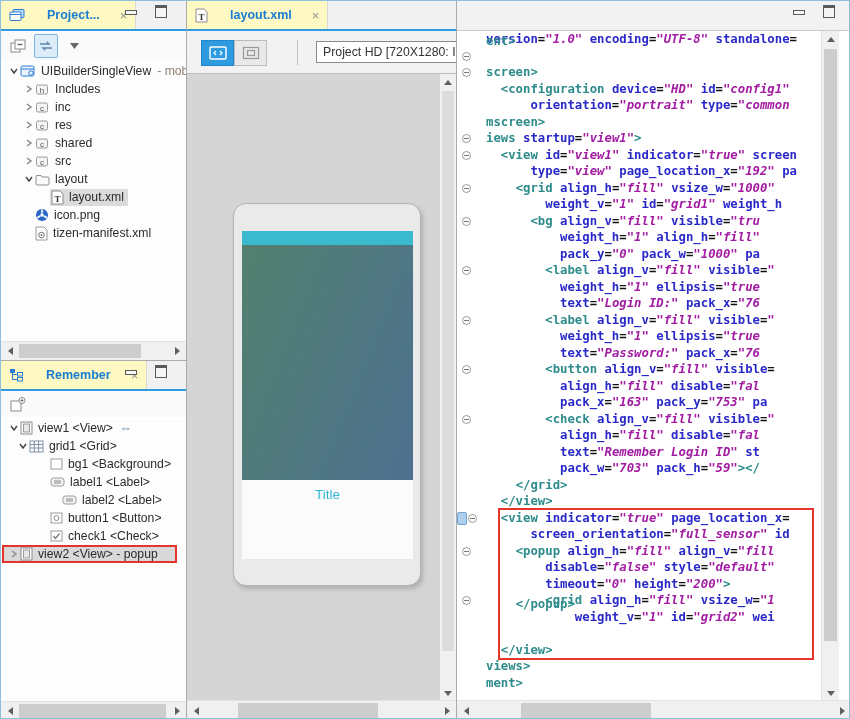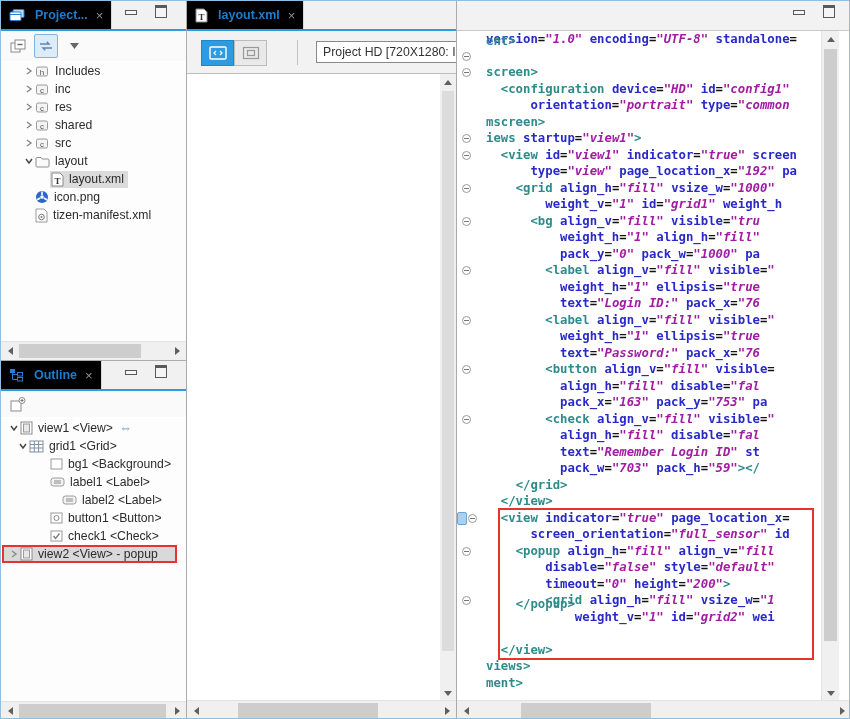--- a/index.html
+++ b/index.html
@@ -5,21 +5,21 @@
   html,body{margin:0;padding:0;background:#cfcfcf;}
   #app{position:relative;width:850px;height:719px;background:#fff;font-family:"Liberation Sans",sans-serif;
        border:1px solid #8fbede;box-sizing:border-box;overflow:hidden;}
   .panel{position:absolute;box-sizing:border-box;overflow:hidden;background:#fff;}
   #project-panel{left:0;top:0;width:186px;height:359px;border-right:1px solid #ababab;}
   #outline-panel{left:0;top:359px;width:186px;height:360px;border-right:1px solid #ababab;border-top:1px solid #ababab;}
   #middle-panel{left:186px;top:0;width:270px;height:719px;border-right:1px solid #ababab;}
   #code-panel{left:456px;top:0;width:394px;height:719px;}
 
   .tabbar{position:absolute;left:0;right:0;top:0;height:28px;background:#f1f1f1;border-bottom:2px solid #2e9be0;display:flex;}
-  .tab{display:flex;align-items:center;gap:5px;background:#000000;padding:0 8px;border-right:1px solid #d8d8d8;
+  .tab{display:flex;align-items:center;gap:17px;background:#fef9c3;padding:0 8px;border-right:1px solid #d8d8d8;
        font-size:12.5px;font-weight:bold;color:#1a7dd0;white-space:nowrap;}
   .tab .x{color:#8f8f8f;font-size:13px;font-weight:normal;margin-left:3px;cursor:default;}
   .winbtns{position:absolute;top:5px;display:flex;gap:14px;align-items:center;}
   .wbtn{width:16px;height:14px;display:flex;align-items:flex-end;justify-content:center;}
   .ico-min{width:10px;height:3px;border:1px solid #5a5a5a;background:#f5f5f5;margin-bottom:5px;}
   .ico-max{width:10px;height:9px;border:1px solid #5a5a5a;border-top:3px solid #5a5a5a;background:#f5f5f5;margin-bottom:2px;}
 
   .ptoolbar{position:absolute;left:0;right:0;top:30px;height:30px;background:#fafafa;display:flex;align-items:center;padding-left:6px;gap:5px;}
   .tbtn{display:flex;align-items:center;justify-content:center;width:22px;height:22px;border-radius:2px;}
   .tbtn.toggled{background:#ddecf9;border:1px solid #7eb4e2;}
@@ -124,20 +124,36 @@
             <path d="M2 4h9l-2.2-2.2M14 8H5l2.2 2.2" fill="none" stroke="#5e86b0" stroke-width="1.4"></path>
           </svg>
       </span>
       <span class="tbtn">
         <svg width="9" height="6">
             <path d="M0 0h9L4.5 6z" fill="#666"></path>
           </svg>
       </span>
     </div>
     <div id="project-tree" class="tree">
+        <div class="trow" style="padding-left:6px">
+          <span class="chev">
+            <svg width="10" height="10">
+              <polyline points="2,3 5,7 8,3" fill="none" stroke="#444" stroke-width="1.4"></polyline>
+            </svg>
+          </span>
+          <span class="ticon">
+            <svg width="16" height="14">
+              <rect x="1" y="2" width="13" height="10" rx="1.5" fill="#eaf3fc" stroke="#2b7cd3"></rect>
+              <path d="M1 5h13" stroke="#2b7cd3" fill="none"></path>
+              <circle cx="11" cy="9" r="2.2" fill="none" stroke="#2b7cd3"></circle>
+            </svg>
+          </span>
+          <span class="tlbl">UIBuilderSingleView</span>
+          <span class="tsuf muted">- mob</span>
+        </div>
         <div class="trow" style="padding-left:21px">
           <span class="chev">
             <svg width="10" height="10">
               <polyline points="3,2 7,5 3,8" fill="none" stroke="#888" stroke-width="1.4"></polyline>
             </svg>
           </span>
           <span class="ticon">
             <svg width="15" height="13">
               <rect x="1.5" y="2" width="11" height="9" rx="1.5" fill="#f4f4f4" stroke="#9a9a9a"></rect>
               <text x="7" y="9.5" text-anchor="middle" font-size="8" fill="#555" font-family="sans-serif">h</text>
@@ -264,21 +280,21 @@
     <div class="tabbar">
       <div class="tab">
         <span class="ticon">
           <svg width="15" height="14" viewBox="0 0 15 14">
               <rect x="1" y="1" width="5" height="4" fill="#2b7cd3"></rect>
               <rect x="8.5" y="4.5" width="5" height="3.5" fill="none" stroke="#2b7cd3"></rect>
               <rect x="8.5" y="9.5" width="5" height="3.5" fill="none" stroke="#2b7cd3"></rect>
               <path d="M3.5 5v6.5h5M3.5 6.5h5" stroke="#2b7cd3" fill="none"></path>
             </svg>
         </span>
-        <span>Outline</span>
+        <span>Remember</span>
         <span class="x">×</span>
       </div>
       <div class="winbtns" style="left:122px;">
         <span class="wbtn">
             <span class="ico-min"></span>
           </span>
         <span class="wbtn">
             <span class="ico-max"></span>
           </span>
       </div>
@@ -421,20 +437,31 @@
       <span class="segbtn idle" style="left:47px;">
         <svg width="18" height="14">
             <rect x="1.5" y="1.5" width="15" height="11" fill="none" stroke="#999" stroke-width="1.2"></rect>
             <rect x="5.5" y="4.5" width="7" height="5" fill="none" stroke="#999" stroke-width="1.2"></rect>
           </svg>
       </span>
       <span class="vsep"></span>
       <span class="combo">
         <span>Project HD [720X1280: I</span>
       </span>
+    </div>
+    <div class="canvas">
+      <div class="phone">
+        <div class="screen">
+          <div class="indicator-bar" id="indicator-bar" style="background: rgb(60, 186, 205);"></div>
+          <div class="grad" id="grad-bg" style="background: linear-gradient(112deg, rgb(83, 128, 111) 0%, rgb(77, 113, 144) 100%);"></div>
+          <div class="popup-area">
+            <div class="popup-title" id="popup-title" style="color: rgb(47, 181, 214);">Title</div>
+          </div>
+        </div>
+      </div>
     </div>
     <div class="vbar" id="mid-vbar">
       <span class="sarr" style="top:0;left:0;width:16px;height:16px;">
           <span class="tu"></span>
         </span>
       <span class="sthumb" style="top:17px;left:2px;width:12px;height:560px;background:#dcdcdc;"></span>
       <span class="sarr" style="bottom:0;left:0;width:16px;height:16px;">
           <span class="td"></span>
         </span>
     </div>

